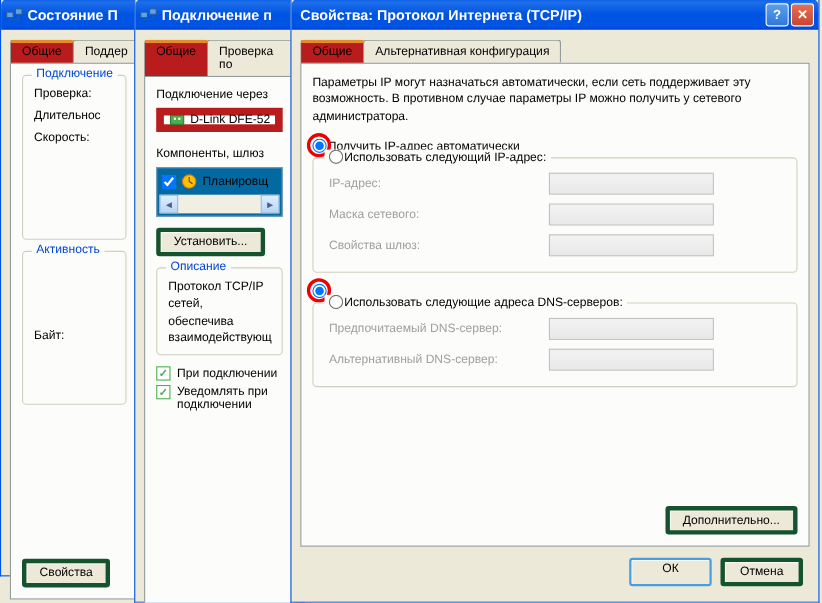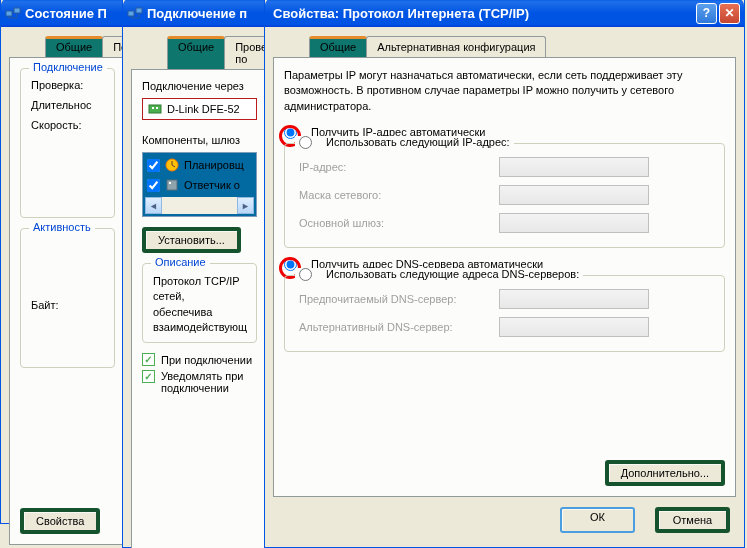--- a/index.html
+++ b/index.html
@@ -8,59 +8,59 @@
     .window { position: absolute; background: #ECE9D8; border: 1px solid #0054E3; border-top: none; }
     .titlebar { height: 28px; background: linear-gradient(to bottom, #0058E6 0%, #1E6FE8 10%, #0054E3 50%, #0054E3 90%, #003DD7 100%); display: flex; align-items: center; padding: 0 4px; border-radius: 6px 6px 0 0; position: relative; top: -1px; }
     .titlebar-icon { width: 16px; height: 16px; margin-right: 4px; }
     .titlebar-text { color: white; font-weight: bold; font-size: 13px; flex: 1; white-space: nowrap; overflow: hidden; }
     .win-btn { width: 21px; height: 21px; border: 1px solid white; border-radius: 3px; margin-left: 2px; display: flex; align-items: center; justify-content: center; color: white; font-weight: bold; font-size: 12px; font-family: Arial; }
     .win-btn.help { background: linear-gradient(to bottom, #5B9FEC, #2F79DA); }
     .win-btn.close { background: linear-gradient(to bottom, #E67052, #C74632); }
     
     .tabs { display: flex; margin: 8px 8px 0 8px; gap: 0; }
     .tab { padding: 4px 10px 4px 10px; background: #ECE9D8; border: 1px solid #919B9C; border-bottom: none; border-radius: 3px 3px 0 0; cursor: pointer; position: relative; margin-right: -1px; }
-    .tab.active { border-top: 3px solid #E68B2C; padding-top: 2px; background: #0f766e; z-index: 2; margin-left: 36px; }
+    .tab.active { border-top: 3px solid #E68B2C; padding-top: 2px; background: #b91c1c; z-index: 2; }
     .tab-panel { background: #FCFCFA; border: 1px solid #919B9C; margin: 0 8px; padding: 10px; min-height: 420px; position: relative; }
     
     .fieldset { border: 1px solid #D0D0BF; border-radius: 4px; padding: 10px 10px 10px 10px; margin-bottom: 10px; position: relative; }
     .fieldset-title { position: absolute; top: -8px; left: 8px; background: #FCFCFA; padding: 0 4px; color: #0046D5; }
     
     .row { display: flex; align-items: center; margin-bottom: 8px; }
     .label { width: 110px; }
     
-    .combobox { display: flex; align-items: center; height: 22px; border: 1px solid #b91c1c; background: white; flex: 1; padding: 0 4px; }
+    .combobox { display: flex; align-items: center; height: 22px; border: 7px solid #b91c1c; background: white; flex: 1; padding: 0 4px; }
     .combo-icon { width: 16px; height: 16px; margin-right: 4px; }
     .combo-text { flex: 1; }
     
     .listbox { border: 1px solid #7F9DB9; background: #0369a1; padding: 2px; }
     .list-item { display: flex; align-items: center; padding: 2px; gap: 4px; }
     .list-item input { width: 13px; height: 13px; }
     .li-icon { width: 16px; height: 16px; }
     .scrollbar-h { height: 17px; background: #F1EFE2; display: flex; align-items: center; margin-top: 2px; }
     .sb-btn { width: 17px; height: 17px; background: linear-gradient(to bottom, #DDEEFF, #B9D6F7); border: 1px solid #90B8E0; display: flex; align-items: center; justify-content: center; font-size: 9px; color: #4D6185; }
     
     .btn { padding: 3px 12px; background: #ECE9D8; border: 4px solid #14532d; border-radius: 3px; min-width: 75px; text-align: center; cursor: pointer; box-shadow: inset 1px 1px 0 rgba(255,255,255,0.7); }
     .btn.default { border: 2px solid #4A9EE0; padding: 2px 11px; }
     .btn-row { display: flex; gap: 6px; justify-content: flex-end; position: absolute; bottom: 10px; left: 10px; right: 10px; }
     
     .desc-text { color: #000; line-height: 1.4; margin-bottom: 12px; }
     
-    .radio-row { display: flex; align-items: flex-start; gap: 14px; margin: 4px 0; }
+    .radio-row { display: flex; align-items: center; gap: 1px; margin: 4px 0; }
     .radio-row input { width: 13px; height: 13px; }
     .radio-highlight { width: 22px; height: 22px; border: 3px solid #E00; border-radius: 50%; position: absolute; margin-left: -5px; margin-top: -1px; }
     
     .ip-fields { margin-left: 18px; margin-top: 8px; }
     .ip-row { display: flex; align-items: center; margin-bottom: 8px; }
     .ip-label { width: 200px; color: #A0A0A0; }
     .ip-input { width: 150px; height: 20px; border: 1px solid #C0C0C0; background: linear-gradient(to bottom, #F3F3F3, #E8E8E8); }
     
     .check-row { display: flex; align-items: center; gap: 6px; margin: 4px 0; }
     .check-green { width: 13px; height: 13px; border: 1px solid #4CAF50; background: white; display: flex; align-items: center; justify-content: center; color: #4CAF50; font-size: 10px; font-weight: bold; }
     
-    .dialog-btns { display: flex; gap: 20px; justify-content: flex-end; padding: 10px 14px; }
+    .dialog-btns { display: flex; gap: 8px; justify-content: flex-end; padding: 10px 14px; }
   </style>
 </head>
 <body>
 
 <div class="window" style="left:0; top:0; width:135px; height:524px;">
   <div class="titlebar">
     <svg class="titlebar-icon" viewBox="0 0 16 16">
         <rect x="1" y="6" width="6" height="5" fill="#5ba4e6" stroke="#2a5a9e"></rect>
         <rect x="9" y="3" width="6" height="5" fill="#5ba4e6" stroke="#2a5a9e"></rect>
         <path d="M4 11 L4 13 L12 13 L12 8" stroke="#2a5a9e" fill="none"></path>
@@ -123,28 +123,20 @@
     <div style="margin-bottom:6px;">Компоненты, шлюз</div>
     <div class="listbox" style="margin-bottom:2px;">
       <div class="list-item">
         <input type="checkbox" checked="" style="">
         <svg class="li-icon" viewBox="0 0 16 16">
             <circle cx="8" cy="8" r="6" fill="#FFC107" stroke="#F57C00"></circle>
             <path d="M8 4 L8 8 L11 10" stroke="#5D4037" fill="none"></path>
           </svg>
         <span>Планировщ</span>
       </div>
-      <div class="list-item">
-        <input type="checkbox" checked="" style="">
-        <svg class="li-icon" viewBox="0 0 16 16">
-            <rect x="3" y="3" width="10" height="10" fill="#90A4AE" stroke="#546E7A"></rect>
-            <rect x="5" y="5" width="2" height="2" fill="white"></rect>
-          </svg>
-        <span>Ответчик о</span>
-      </div>
       <div class="scrollbar-h">
         <div class="sb-btn">◄</div>
         <div style="flex:1;"></div>
         <div class="sb-btn">►</div>
       </div>
     </div>
     <div style="margin:10px 0;">
       <div class="btn" style="display:inline-block;">Установить...</div>
     </div>
     <div class="fieldset" style="height:80px;">
@@ -192,30 +184,29 @@
       <div class="ip-fields" style="margin-left:4px;">
         <div class="ip-row">
             <span class="ip-label">IP-адрес:</span>
             <div class="ip-input"></div>
           </div>
         <div class="ip-row">
             <span class="ip-label">Маска сетевого:</span>
             <div class="ip-input"></div>
           </div>
         <div class="ip-row">
-            <span class="ip-label">Основной шлюз:</span>
+            <span class="ip-label">Свойства шлюз:</span>
             <div class="ip-input"></div>
           </div>
       </div>
     </div>
 
     <div class="radio-row" style="position:relative;">
       <div class="radio-highlight"></div>
       <input type="radio" checked="" style="">
-      <span>Получить адрес DNS-сервера автоматически</span>
     </div>
 
     <div class="fieldset" style="padding-bottom:6px;">
       <div class="radio-row" style="margin-top:-18px; background:#FCFCFA; width:fit-content; padding:0 4px;">
         <input type="radio" style="">
         <span>Использовать следующие адреса DNS-серверов:</span>
       </div>
       <div class="ip-fields" style="margin-left:4px;">
         <div class="ip-row">
             <span class="ip-label">Предпочитаемый DNS-сервер:</span>

